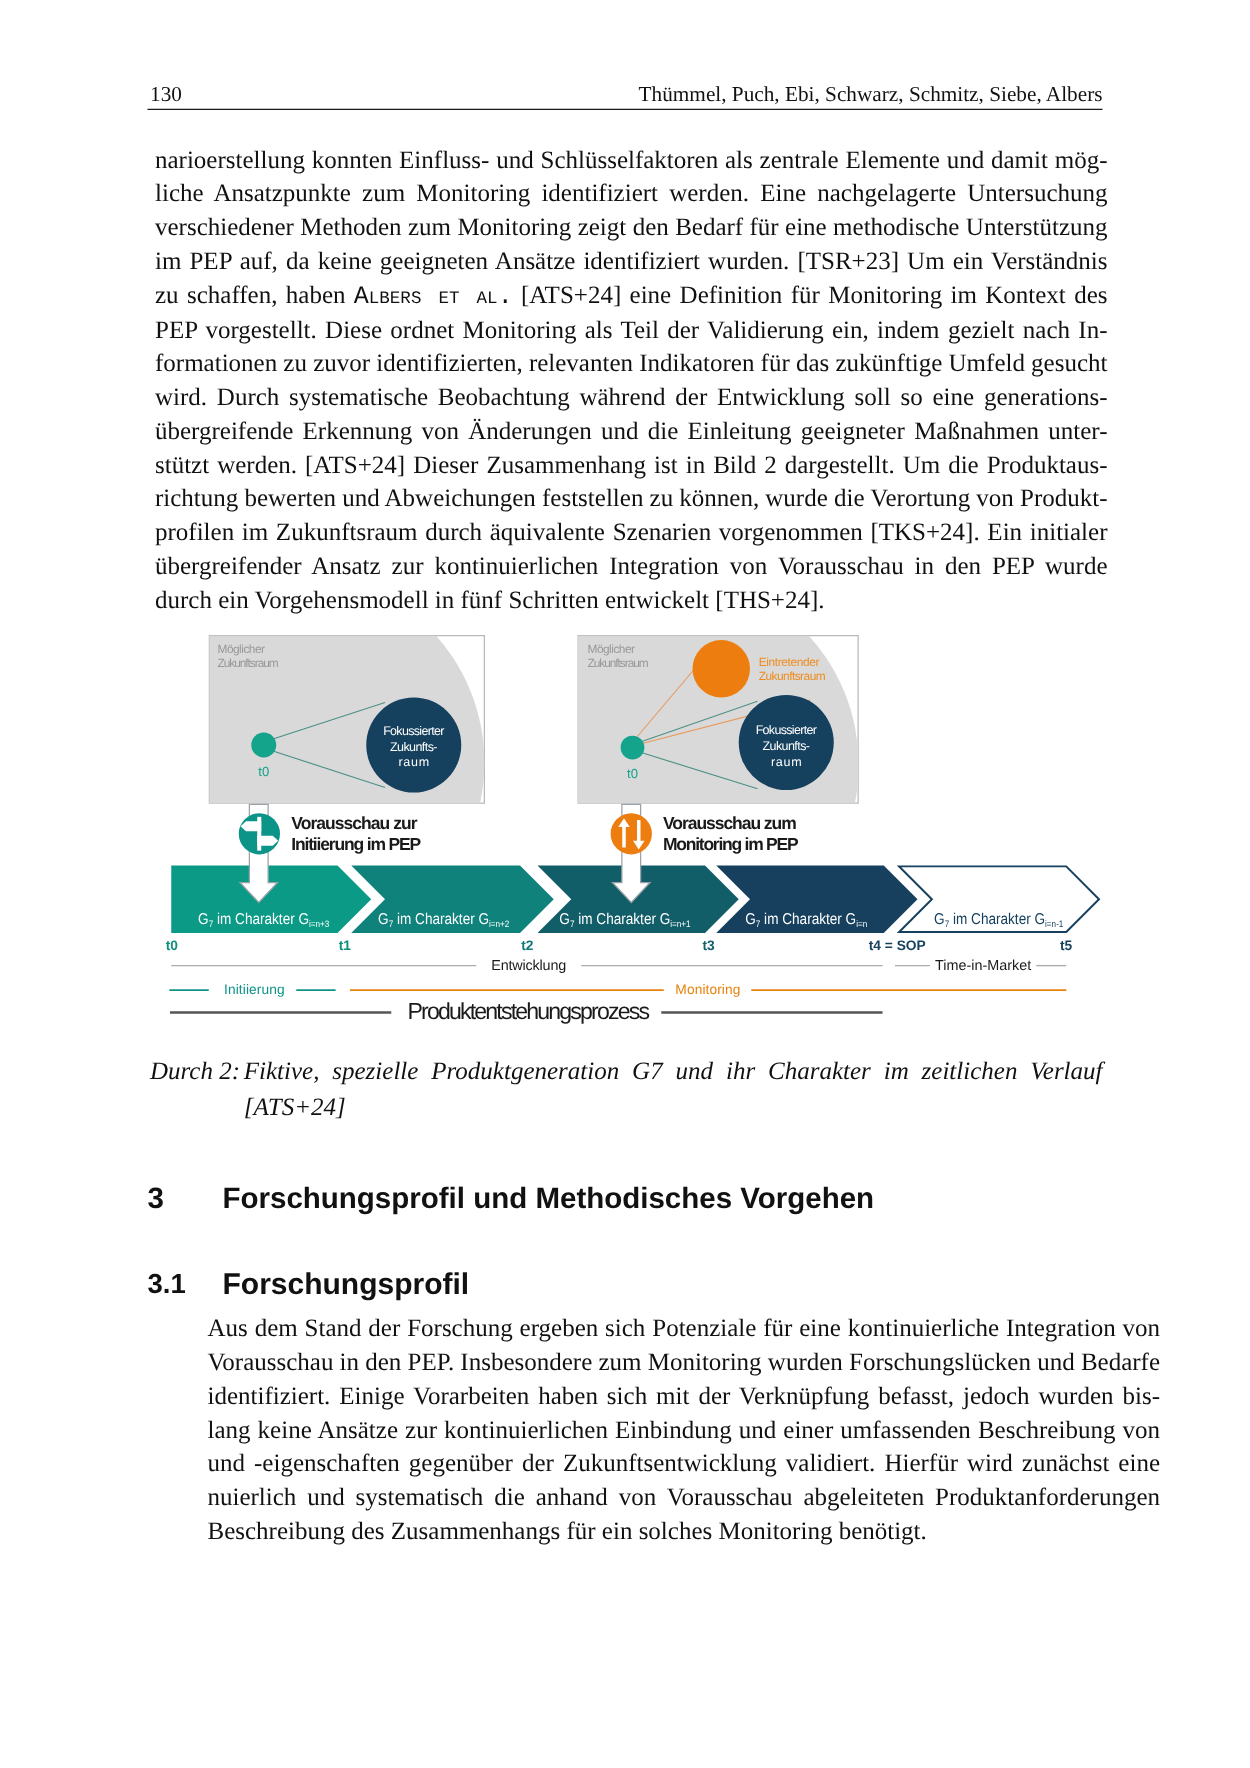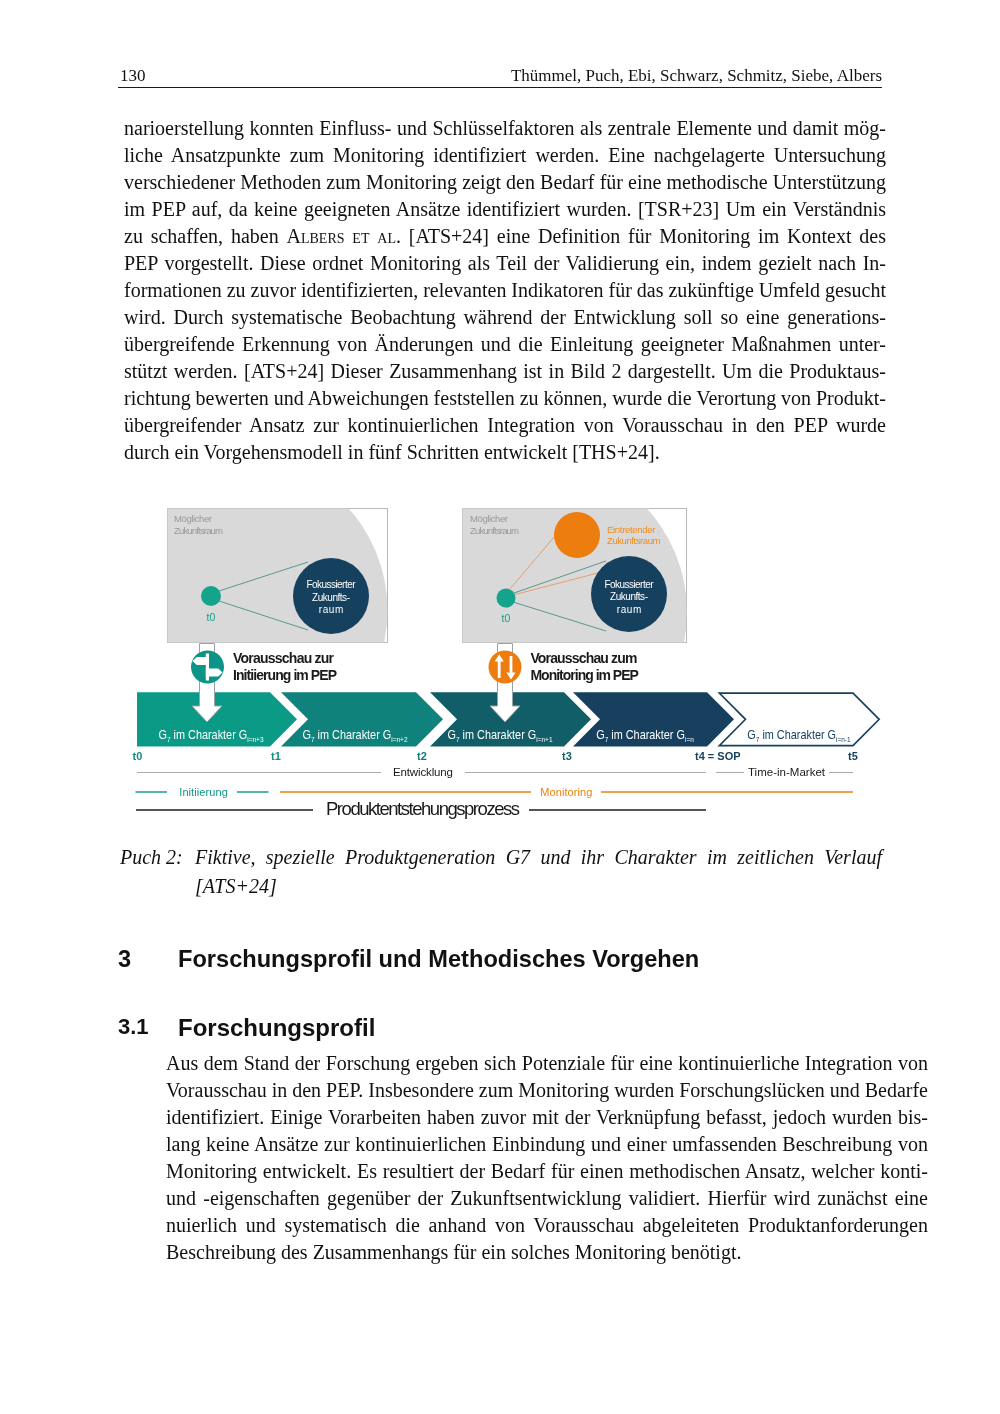--- a/index.html
+++ b/index.html
@@ -2,21 +2,21 @@
 <html lang="de"><head>
 <meta charset="utf-8">
 <style>
   html,body{margin:0;padding:0;}
   body{width:1000px;height:1414px;position:relative;background:#ffffff;
        font-family:"Liberation Serif",serif;color:#111111;overflow:hidden;}
   .abs{position:absolute;}
   .body-text{font-size:20px;line-height:27px;width:762px;left:124px;}
   .jl{text-align:justify;text-align-last:justify;word-spacing:-1px;}
   .jl.last{text-align-last:left;word-spacing:0;}
-  .sc{font-variant:small-caps;}
+  .sc{font-variant:small-caps;font-family:Liberation Mono, monospace;}
   .hdr{font-size:17px;line-height:20px;}
   .sans{font-family:"Liberation Sans",sans-serif;}
 </style>
 </head>
 <body>
 
 <div class="abs hdr" style="left:120px;top:66px;">130</div>
 <div class="abs hdr" style="left:120px;top:66px;width:762px;text-align:right;">Thümmel, Puch, Ebi, Schwarz, Schmitz, Siebe, Albers</div>
 <div class="abs" style="left:118px;top:87px;width:764px;height:0;border-top:1.3px solid #1a1a1a;"></div>
 
@@ -25,20 +25,21 @@
 <div class="jl">liche Ansatzpunkte zum Monitoring identifiziert werden. Eine nachgelagerte Untersuchung</div>
 <div class="jl">verschiedener Methoden zum Monitoring zeigt den Bedarf für eine methodische Unterstützung</div>
 <div class="jl">im PEP auf, da keine geeigneten Ansätze identifiziert wurden. [TSR+23] Um ein Verständnis</div>
 <div class="jl">zu schaffen, haben <span class="sc">Albers et al.</span> [ATS+24] eine Definition für Monitoring im Kontext des</div>
 <div class="jl">PEP vorgestellt. Diese ordnet Monitoring als Teil der Validierung ein, indem gezielt nach In-</div>
 <div class="jl">formationen zu zuvor identifizierten, relevanten Indikatoren für das zukünftige Umfeld gesucht</div>
 <div class="jl">wird. Durch systematische Beobachtung während der Entwicklung soll so eine generations-</div>
 <div class="jl">übergreifende Erkennung von Änderungen und die Einleitung geeigneter Maßnahmen unter-</div>
 <div class="jl">stützt werden. [ATS+24] Dieser Zusammenhang ist in Bild 2 dargestellt. Um die Produktaus-</div>
 <div class="jl">richtung bewerten und Abweichungen feststellen zu können, wurde die Verortung von Produkt-</div>
+<div class="jl">profilen im Zukunftsraum durch äquivalente Szenarien vorgenommen [TKS+24]. Ein initialer</div>
 <div class="jl">übergreifender Ansatz zur kontinuierlichen Integration von Vorausschau in den PEP wurde</div>
 <div class="jl last">durch ein Vorgehensmodell in fünf Schritten entwickelt [THS+24].</div>
 </div>
 
 <svg class="abs" style="left:0;top:500px;" width="1000" height="330" viewBox="0 500 1000 330" font-family="Liberation Sans, sans-serif">
 
 <g>
   <clipPath id="cb1">
         <rect x="167.5" y="508.5" width="220" height="134"></rect>
       </clipPath>
@@ -141,34 +142,33 @@
 </g>
 <text x="203.5" y="795.5" font-size="11" fill="#0f9488" text-anchor="middle" textLength="48.5">Initiierung</text>
 <text x="566.3" y="795.5" font-size="11" fill="#e8820c" text-anchor="middle" textLength="52">Monitoring</text>
 
 <line x1="136" y1="810" x2="313" y2="810" stroke="#555555" stroke-width="2"></line>
 <line x1="529" y1="810" x2="706" y2="810" stroke="#555555" stroke-width="2"></line>
 <text x="423" y="815" font-size="18.5" fill="#1a1a1a" text-anchor="middle" textLength="194">Produktentstehungsprozess</text>
 </svg>
 
 <div class="abs" style="left:120px;top:842.7px;width:762px;font-size:20px;font-style:italic;line-height:29px;">
-  <div style="position:absolute;left:0;top:0;">Puch 2:</div>
+  <div style="position:absolute;left:0;top:0;">Durch 2:</div>
   <div style="margin-left:75px;">
     <div class="jl">Fiktive, spezielle Produktgeneration G7 und ihr Charakter im zeitlichen Verlauf</div>
     <div>[ATS+24]</div>
   </div>
 </div>
 
 <div class="abs sans" style="left:118px;top:947.7px;font-size:23.6px;font-weight:bold;line-height:1;">3</div>
 <div class="abs sans" style="left:178px;top:947.7px;font-size:23.6px;font-weight:bold;line-height:1;">Forschungsprofil und Methodisches Vorgehen</div>
 <div class="abs sans" style="left:118px;top:1016.2px;font-size:22px;font-weight:bold;line-height:1;">3.1</div>
 <div class="abs sans" style="left:178px;top:1016.2px;font-size:24px;font-weight:bold;line-height:1;">Forschungsprofil</div>
 
 <div class="abs body-text" style="top:1049.7px;margin-left:42px;">
 <div class="jl">Aus dem Stand der Forschung ergeben sich Potenziale für eine kontinuierliche Integration von</div>
 <div class="jl">Vorausschau in den PEP. Insbesondere zum Monitoring wurden Forschungslücken und Bedarfe</div>
-<div class="jl">identifiziert. Einige Vorarbeiten haben zuvor mit der Verknüpfung befasst, jedoch wurden bis-</div>
+<div class="jl">identifiziert. Einige Vorarbeiten haben sich mit der Verknüpfung befasst, jedoch wurden bis-</div>
 <div class="jl">lang keine Ansätze zur kontinuierlichen Einbindung und einer umfassenden Beschreibung von</div>
-<div class="jl">Monitoring entwickelt. Es resultiert der Bedarf für einen methodischen Ansatz, welcher konti-</div>
 <div class="jl">und -eigenschaften gegenüber der Zukunftsentwicklung validiert. Hierfür wird zunächst eine</div>
 <div class="jl">nuierlich und systematisch die anhand von Vorausschau abgeleiteten Produktanforderungen</div>
 <div class="jl last">Beschreibung des Zusammenhangs für ein solches Monitoring benötigt.</div>
 </div>
 
 </body></html>

